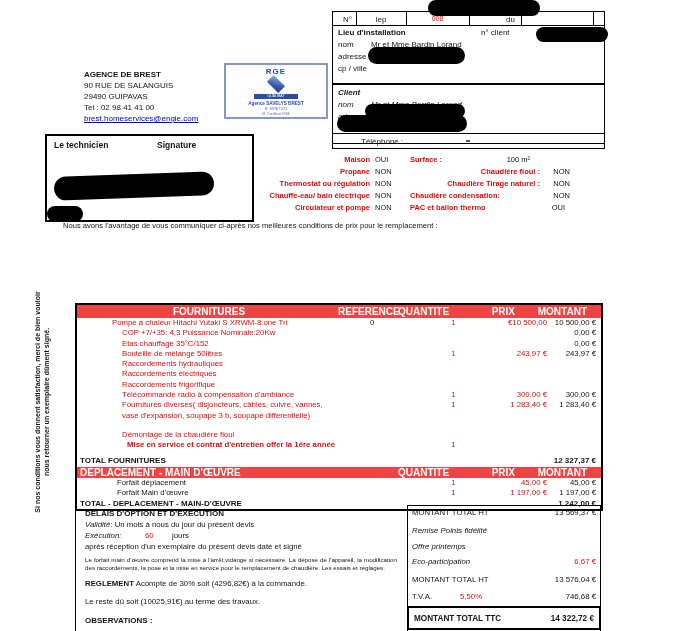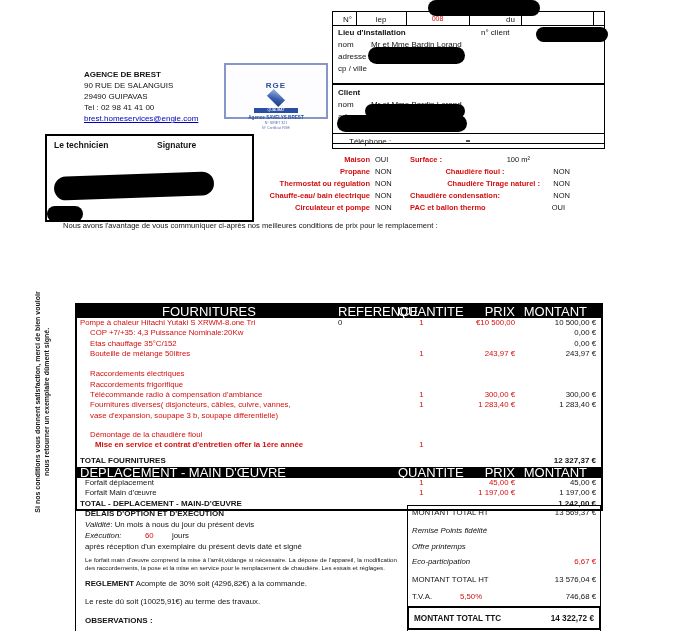--- a/index.html
+++ b/index.html
@@ -8,22 +8,22 @@
   .abs{position:absolute;}
   .b{font-weight:bold;}
   .i{font-style:italic;}
   .red{color:#d40f0f;}
   .blob{position:absolute;background:#000;border-radius:9px;}
   .box{position:absolute;border:1px solid #000;box-sizing:border-box;background:transparent;}
   .vline{position:absolute;width:1px;background:#000;}
   .link{color:#0000bb;text-decoration:underline;}
   
   .tbl{position:absolute;left:75px;top:303px;width:528px;border:2px solid #000;background:#fff;box-sizing:border-box;}
-  .thead{display:flex;background:#000000;color:#fff;font-weight:normal;font-size:13px;height:13px;line-height:13px;}
-  .trow{display:flex;height:10.3px;line-height:10.3px;font-size:7.8px;}
+  .thead{display:flex;background:#ef4444;color:#fff;font-weight:bold;font-size:10px;height:13px;line-height:13px;}
+  .trow{display:flex;height:10.3px;line-height:10.3px;font-size:7.8px;padding-left:32px;}
   .sp{height:9px;}
   .sps{height:4px;}
   .cd{width:261px;padding-left:3px;box-sizing:border-box;}
   .ind{padding-left:13px;}
   .ind2{padding-left:18px;}
   .cc{text-align:center;}
   .cr{width:60px;text-align:left;}
   .cq{width:47px;text-align:center;}
   .cu{width:73px;text-align:right;padding-right:3px;box-sizing:border-box;}
   .ca{flex:1;text-align:right;padding-right:5px;box-sizing:border-box;}
@@ -58,48 +58,48 @@
 
   <div class="box" style="left:332px;top:25px;width:273px;height:59px;">
     <span class="abs b" style="left:5px;top:2px;">Lieu d'installation</span>
     <span class="abs" style="left:148px;top:2px;">n° client</span>
     <span class="abs" style="left:5px;top:14px;">nom</span>
     <span class="abs" style="left:38px;top:14px;">Mr et Mme Bardin Lorand</span>
     <span class="abs" style="left:5px;top:26px;">adresse</span>
     <span class="abs" style="left:5px;top:38px;">cp / ville</span>
   </div>
 
-  <div class="box" style="left:332px;top:84px;width:273px;height:60px;">
+  <div class="box" style="left:332px;top:84px;width:273px;height:60px;font-style:italic;">
     <span class="abs b" style="left:5px;top:3px;">Client</span>
     <span class="abs" style="left:5px;top:15px;">nom</span>
     <span class="abs" style="left:38px;top:15px;">Mr et Mme Bardin Lorand</span>
     <span class="abs" style="left:5px;top:27px;">adresse</span>
   </div>
 
   <div class="box" style="left:332px;top:133px;width:273px;height:16px;">
-    <span class="abs" style="left:16px;top:3px;">Téléphone :</span>
+    <span class="abs" style="left:28px;top:3px;">Téléphone :</span>
     <span class="abs" style="left:133px;top:6px;width:4px;height:2px;background:#555;"></span>
   </div>
 
   <div class="blob" style="left:428px;top:0px;width:112px;height:16px;"></div>
   <div class="blob" style="left:536px;top:27px;width:72px;height:15px;"></div>
   <div class="blob" style="left:368px;top:47px;width:97px;height:17px;"></div>
   <div class="blob" style="left:365px;top:104px;width:100px;height:14px;"></div>
   <div class="blob" style="left:337px;top:115px;width:130px;height:17px;"></div>
 
   <div class="abs" style="left:84px;top:69px;line-height:11px;font-size:8px;">
     <div class="b">AGENCE DE BREST</div>
     <div>90 RUE DE SALANGUIS</div>
     <div>29490 GUIPAVAS</div>
     <div>Tel : 02 98 41 41 00</div>
     <div class="link">brest.homeservices@engie.com</div>
   </div>
 
   <div class="rgebox">
-    <div style="color:#2a4fa0;font-weight:bold;font-size:8px;letter-spacing:1px;line-height:9px;margin-top:16px;">RGE</div>
+    <div style="color:#2a4fa0;font-weight:bold;font-size:8px;letter-spacing:1px;line-height:9px;margin-top:2px;">RGE</div>
     <div class="cube"></div>
     <div class="qualibar">QUALIBAT</div>
     <div style="color:#2a4fa0;font-weight:bold;font-size:4.6px;line-height:6px;margin-top:2px;">Agence SAVELYS BREST</div>
     <div style="color:#5a6ea8;font-size:3.6px;line-height:4.5px;">N° SIRET 321</div>
     <div style="color:#5a6ea8;font-size:3.6px;line-height:4.5px;">N° Certificat RGE</div>
   </div>
 
   <div class="box" style="left:45px;top:134px;width:209px;height:88px;border-width:2px;">
     <span class="abs b" style="left:7px;top:4px;font-size:8.5px;">Le technicien</span>
     <span class="abs b" style="left:110px;top:4px;font-size:8.5px;">Signature</span>
@@ -108,21 +108,21 @@
   </div>
 
   <div>
     <span class="optlab red" style="left:178px;top:155px;">Maison</span>
     <span class="optval" style="left:375px;top:155px;">OUI</span>
     <span class="optlab red" style="left:410px;top:155px;width:60px;text-align:left;">Surface :</span>
     <span class="optval" style="left:455px;top:155px;width:75px;text-align:right;">100 m²</span>
 
     <span class="optlab red" style="left:178px;top:167px;">Propane</span>
     <span class="optval" style="left:375px;top:167px;">NON</span>
-    <span class="optlab red" style="left:410px;top:167px;width:130px;text-align:center;">Chaudière fioul :</span>
+    <span class="optlab red" style="left:410px;top:167px;width:130px;text-align:right;">Chaudière fioul :</span>
     <span class="optval" style="left:495px;top:167px;width:75px;text-align:right;">NON</span>
 
     <span class="optlab red" style="left:178px;top:179px;">Thermostat ou régulation</span>
     <span class="optval" style="left:375px;top:179px;">NON</span>
     <span class="optlab red" style="left:410px;top:179px;width:130px;text-align:right;">Chaudière Tirage naturel :</span>
     <span class="optval" style="left:495px;top:179px;width:75px;text-align:right;">NON</span>
 
     <span class="optlab red" style="left:178px;top:191px;">Chauffe-eau/ bain électrique</span>
     <span class="optval" style="left:375px;top:191px;">NON</span>
     <span class="optlab red" style="left:410px;top:191px;width:130px;text-align:left;">Chaudière condensation:</span>
@@ -172,20 +172,21 @@
       <div class="ca">0,00 €</div>
     </div>
     <div class="trow">
       <div class="cd ind red">Bouteille de mélange 50litres</div>
       <div class="cr"></div>
       <div class="cq red">1</div>
       <div class="cu red">243,97 €</div>
       <div class="ca">243,97 €</div>
     </div>
     <div class="trow">
+      <div class="cd ind red">Raccordements hydrauliques</div>
       <div class="cr"></div>
         <div class="cq"></div>
         <div class="cu"></div>
         <div class="ca"></div>
     </div>
     <div class="trow">
       <div class="cd ind red">Raccordements électriques</div>
       <div class="cr"></div>
         <div class="cq"></div>
         <div class="cu"></div>

